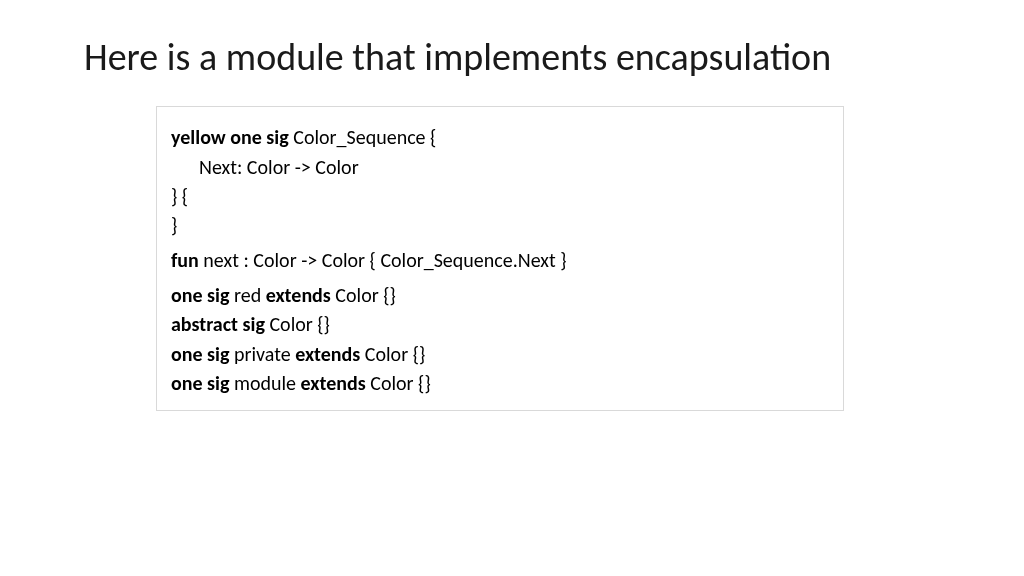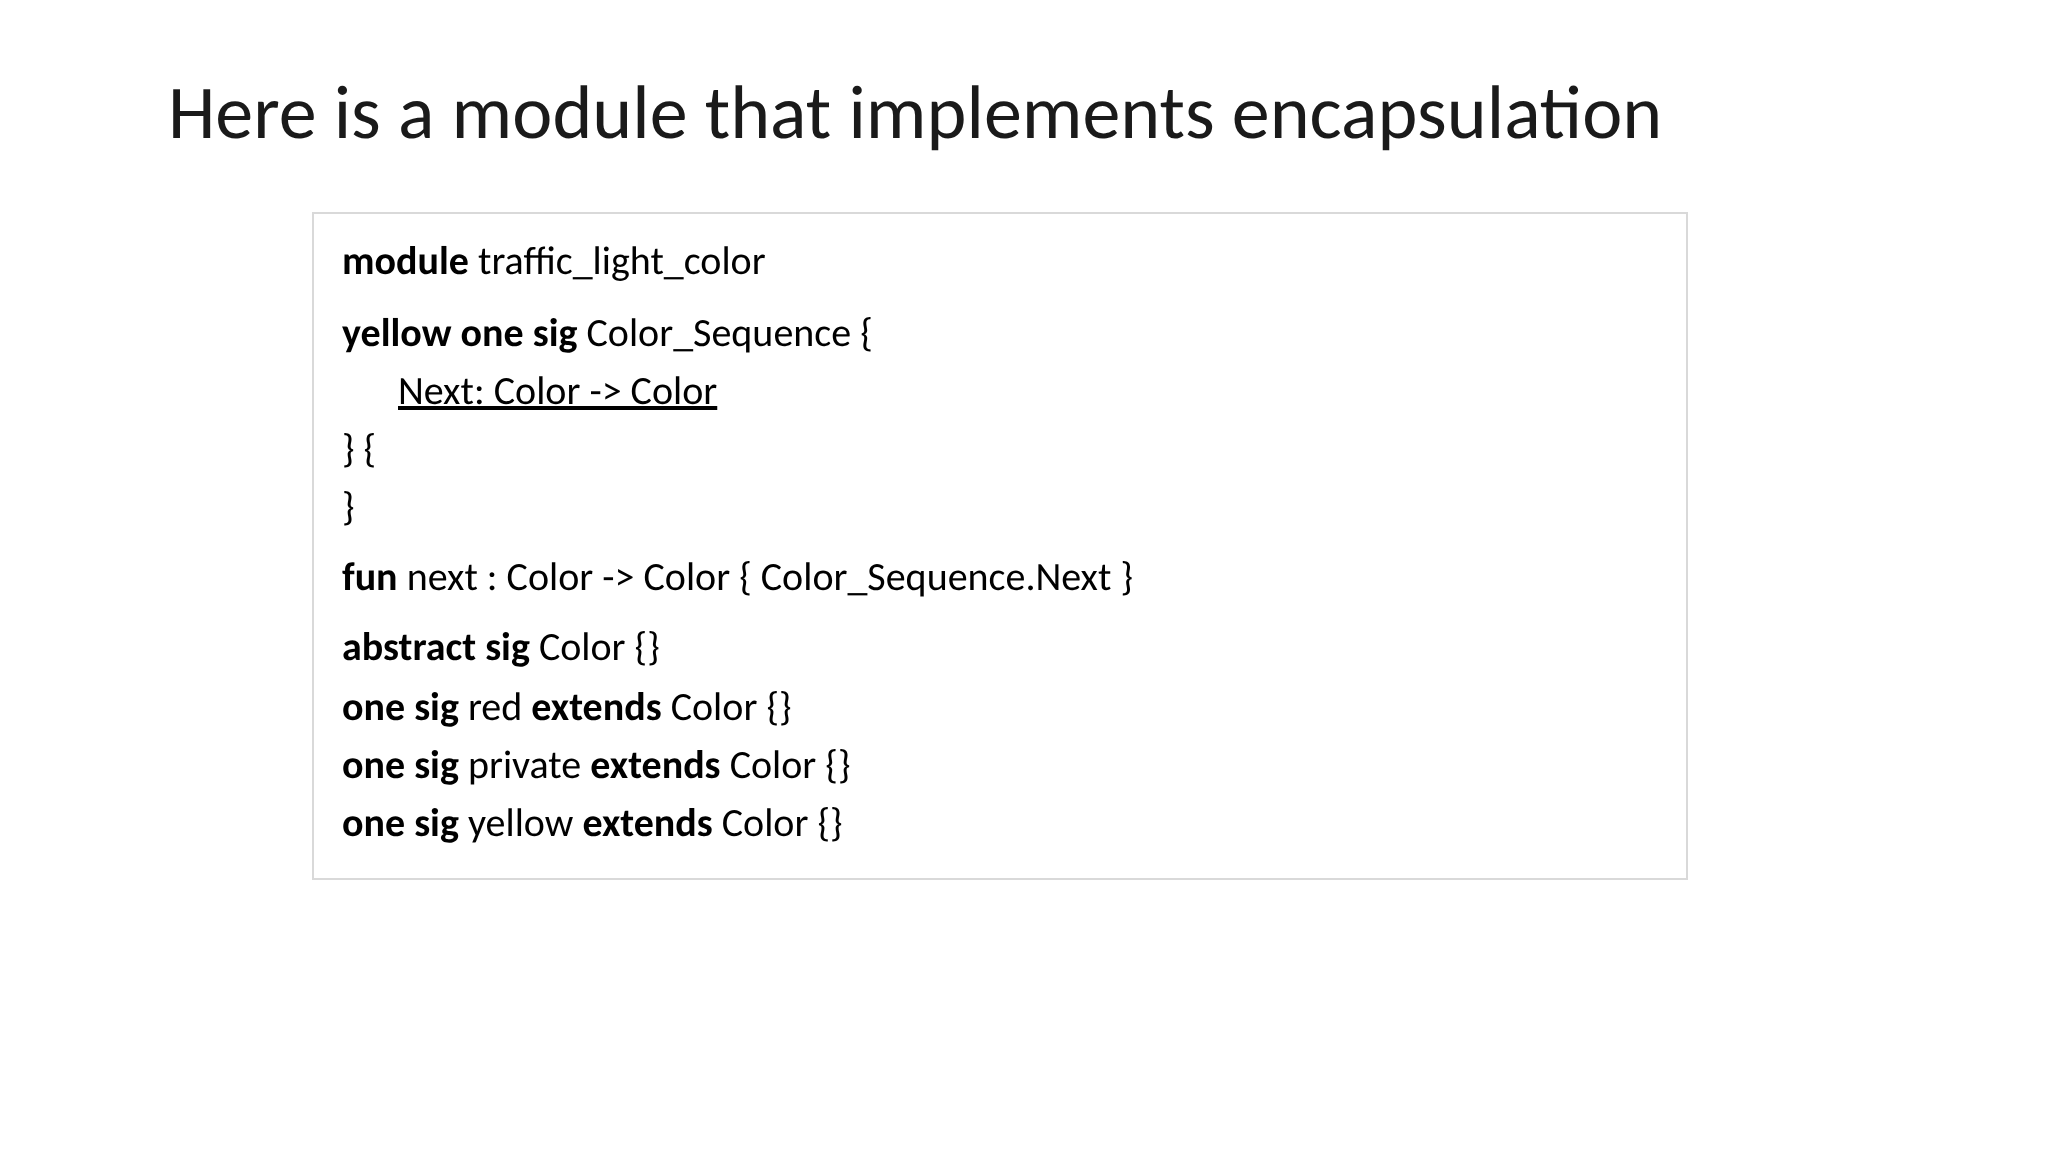--- a/index.html
+++ b/index.html
@@ -28,36 +28,35 @@
     border: 1px solid #d9d9d9;
     background: #ffffff;
     padding: 10px 14px 12px 14px;
     font-size: 20px;
     line-height: 1.46;
     color: #000000;
   }
   .code-box .row { white-space: pre; }
   .code-box .gap { height: 6px; }
   .b { font-weight: 700; }
-  .ind { padding-left: 28px; text-decoration: underline; }
+  .ind { padding-left: 28px; }
 </style>
 </head>
 <body>
 
 <div class="slide">
   <h1 class="title">Here is a module that implements encapsulation</h1>
 
   <div class="code-box">
-    <div class="row"><span class="b">module</span><span> traffic_light_color</span></div>
     <div class="gap"></div>
     <div class="row"><span class="b">yellow one sig</span><span> Color_Sequence {</span></div>
     <div class="row ind"><span>Next: Color -&gt; Color</span></div>
     <div class="row"><span>} {</span></div>
     <div class="row"><span>}</span></div>
     <div class="gap"></div>
     <div class="row"><span class="b">fun</span><span> next : Color -&gt; Color { Color_Sequence.Next }</span></div>
     <div class="gap"></div>
+    <div class="row"><span class="b">one sig</span><span> red </span><span class="b">extends</span><span> Color {}</span></div>
     <div class="row"><span class="b">abstract sig</span><span> Color {}</span></div>
-    <div class="row"><span class="b">one sig</span><span> red </span><span class="b">extends</span><span> Color {}</span></div>
     <div class="row"><span class="b">one sig</span><span> private </span><span class="b">extends</span><span> Color {}</span></div>
-    <div class="row"><span class="b">one sig</span><span> yellow </span><span class="b">extends</span><span> Color {}</span></div>
+    <div class="row"><span class="b">one sig</span><span> module </span><span class="b">extends</span><span> Color {}</span></div>
   </div>
 </div>
 
 </body></html>

